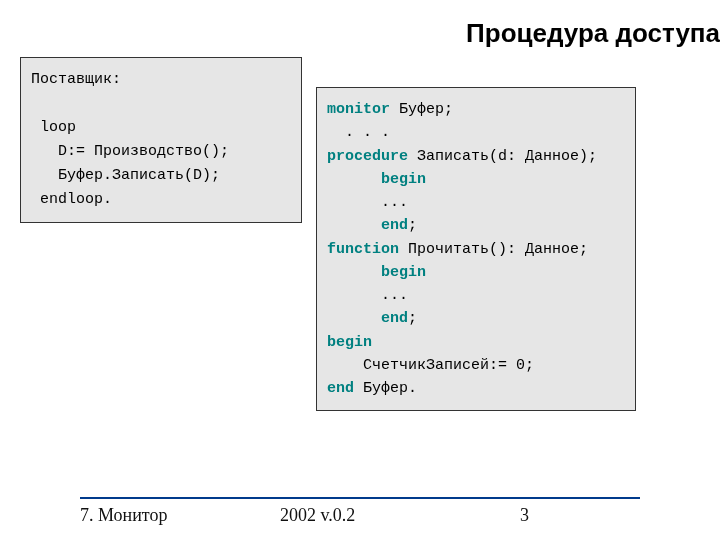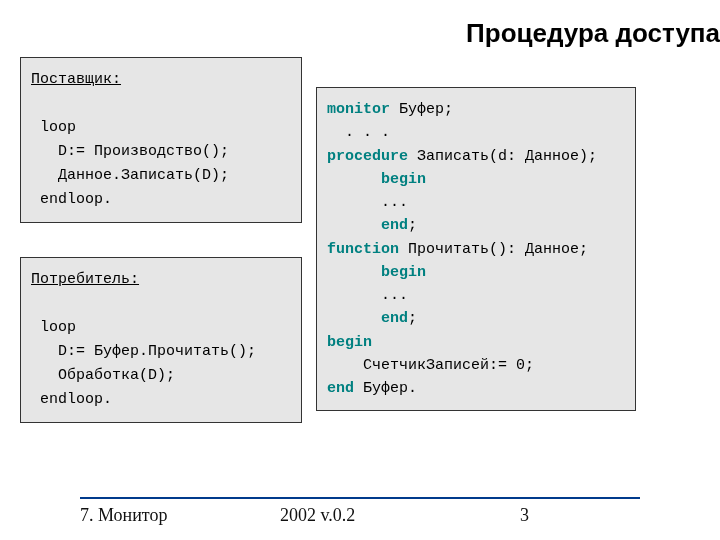--- a/index.html
+++ b/index.html
@@ -33,21 +33,21 @@
     padding: 10px 12px 10px 10px;
     font-family: "Courier New", monospace;
     font-size: 15px;
     line-height: 1.6;
     white-space: pre;
     box-sizing: border-box;
   }
   .box-left1 { left: 0px; top: 0px;  width: 282px; }
   .box-left2 { left: 0px; top: 200px; width: 282px; }
   .box-right { left: 296px; top: 30px; width: 320px; font-size: 15px; line-height: 1.55; }
-  .u { text-decoration: underline; }
+  .u { }
   .kw { color: #008080; font-weight: bold; }
   .footer {
     position: absolute;
     left: 0; right: 0; bottom: 14px;
     text-align: left;
   }
   .footer-line {
     width: 560px;
     margin: 0 auto 6px auto;
     border-top: 2px solid #003a8c;
@@ -68,29 +68,23 @@
 <body>
 
 <div class="title">Процедура доступа</div>
 
 <div class="stage">
 
   <div class="code-box box-left1"><span class="u">Поставщик:</span>
 
 <span> loop</span>
 <span>   D:= Производство();</span>
-<span>   Данное.Записать(D);</span>
+<span>   Буфер.Записать(D);</span>
 <span> endloop.</span></div>
 
-  <div class="code-box box-left2"><span class="u">Потребитель:</span>
-
-<span> loop</span>
-<span>   D:= Буфер.Прочитать();</span>
-<span>   Обработка(D);</span>
-<span> endloop.</span></div>
 
   <div class="code-box box-right"><span class="kw">monitor</span><span> Буфер;</span>
 <span>  . . .</span>
 <span class="kw">procedure</span><span> Записать(d: Данное);</span>
       <span class="kw">begin</span>
 <span>      ...</span>
       <span class="kw">end</span><span>;</span>
 <span class="kw">function</span><span> Прочитать(): Данное;</span>
       <span class="kw">begin</span>
 <span>      ...</span>

